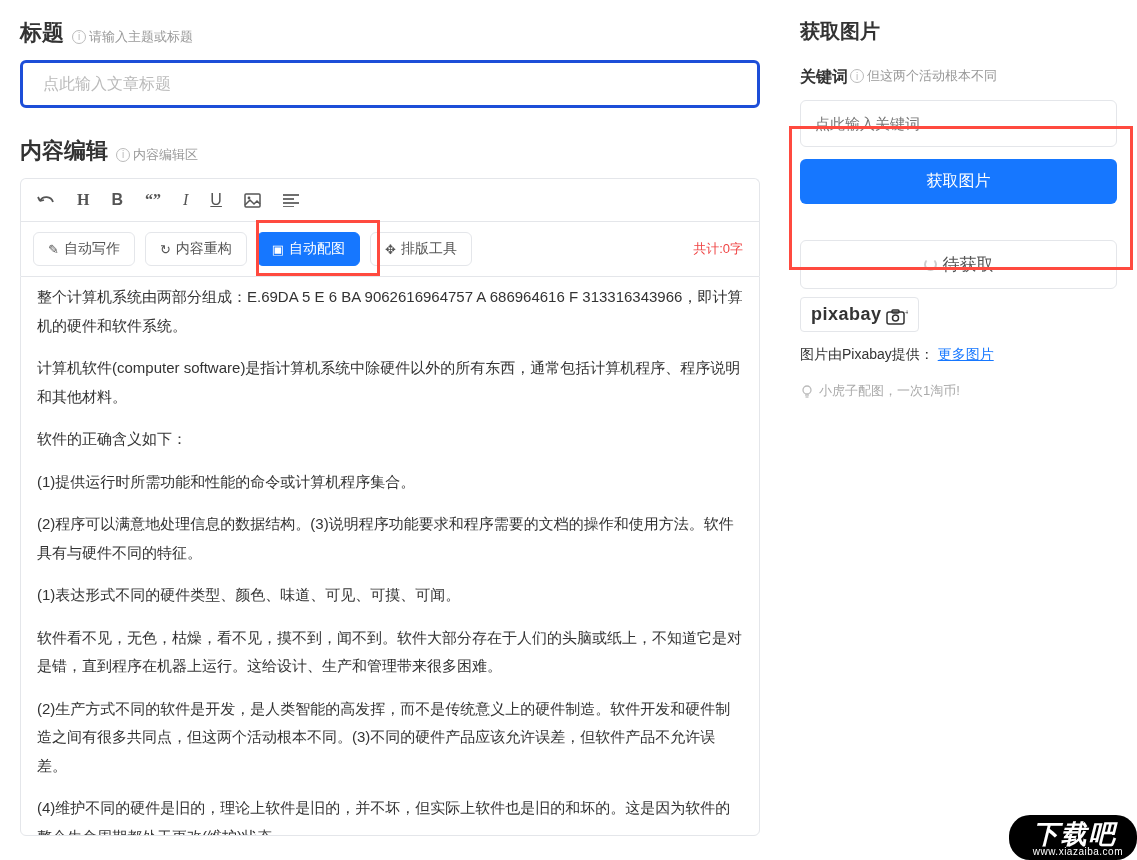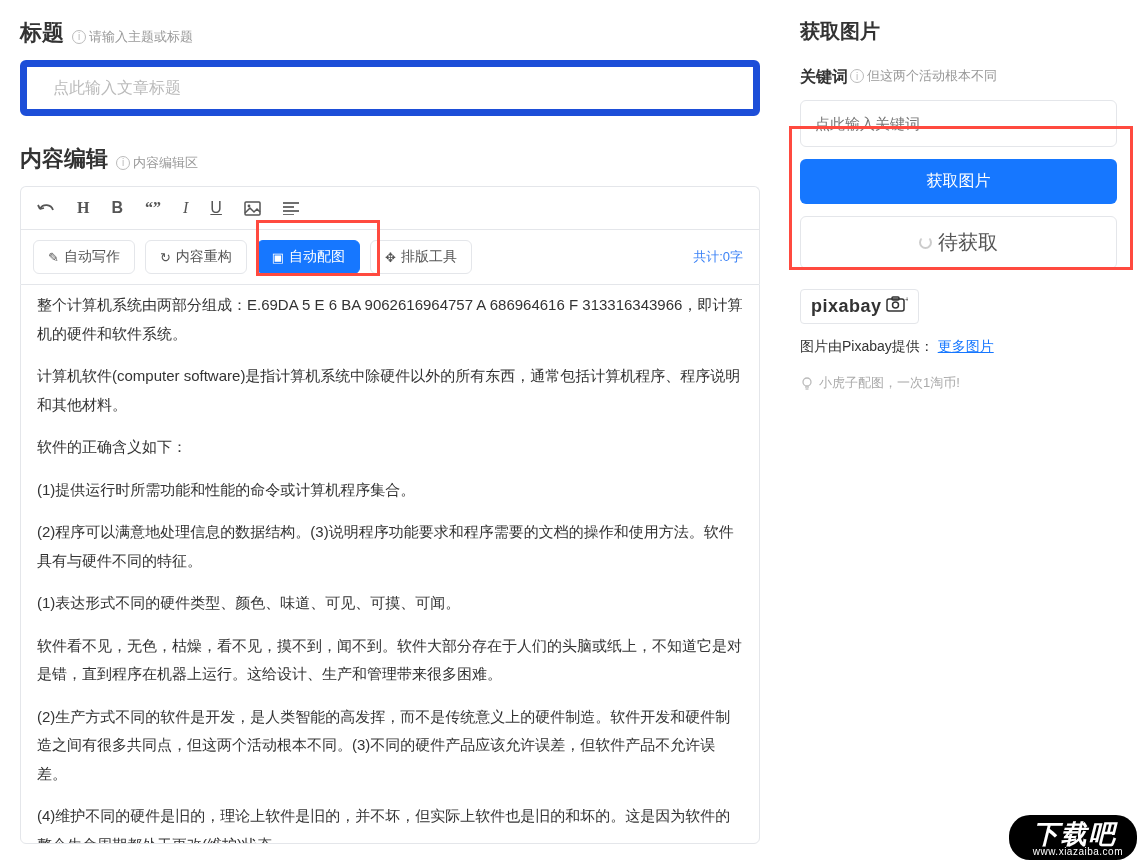--- a/index.html
+++ b/index.html
@@ -10,53 +10,53 @@
 
 .section-header { display: flex; align-items: flex-start; justify-content: space-between; margin-bottom: 12px; }
 .section-header-left { display: flex; align-items: baseline; gap: 8px; }
 .section-title { font-size: 22px; font-weight: 600; color: #333; }
 .section-hint { font-size: 13px; color: #999; display: flex; align-items: center; gap: 3px; }
 .hint-icon { width: 14px; height: 14px; border: 1px solid #bbb; border-radius: 50%; display: inline-flex; align-items: center; justify-content: center; font-size: 10px; color: #bbb; }
 
 .btn-primary { background: #1677ff; color: #fff; border: none; padding: 8px 18px; border-radius: 6px; font-size: 14px; cursor: pointer; }
 .btn-primary-lg { background: #1677ff; color: #fff; border: none; padding: 12px 0; border-radius: 6px; font-size: 16px; cursor: pointer; width: 100%; }
 
-.text-input { width: 100%; border: 7px solid #1d4ed8; border-radius: 6px; padding: 12px 26px; font-size: 16px; color: #999; margin-bottom: 22px; }
+.text-input { width: 100%; border: 3px solid #1d4ed8; border-radius: 6px; padding: 12px 20px; font-size: 16px; color: #999; margin-bottom: 22px; }
 .text-input::placeholder { color: #bbb; }
 
 .content-editor-section { margin-top: 6px; }
 
 .editor-toolbar-wrap { border: 1px solid #e4e6ea; border-top-left-radius: 6px; border-top-right-radius: 6px; border-bottom: none; }
 .format-row { display: flex; align-items: center; gap: 22px; padding: 12px 16px; border-bottom: 1px solid #e4e6ea; }
 .fmt-btn { color: #555; cursor: pointer; font-size: 16px; display: inline-flex; align-items: center; }
 .fmt-btn.bold { font-weight: 700; }
 .fmt-btn.italic { font-style: italic; font-family: Georgia, serif; }
 .fmt-btn.underline { text-decoration: underline; }
 
 .action-row { display: flex; align-items: center; gap: 10px; padding: 10px 12px; position: relative; }
 .tool-btn { display: inline-flex; align-items: center; gap: 5px; border: 1px solid #e4e6ea; background: #fff; padding: 7px 14px; border-radius: 6px; font-size: 14px; color: #555; cursor: pointer; }
 .tool-btn.active { background: #1677ff; color: #fff; border-color: #1677ff; }
 .tool-btn .ticon { font-size: 13px; }
-.word-count { position: absolute; right: 16px; color: #3b82f6; font-size: 13px; }
+.word-count { position: absolute; right: 16px; color: #ef4444; font-size: 13px; }
 
 .highlight-box { position: absolute; border: 3px solid #ff4a3f; pointer-events: none; }
 .highlight1 { left: 256px; top: 220px; width: 124px; height: 56px; }
 .highlight2 { left: 789px; top: 126px; width: 344px; height: 144px; }
 
 .editor-body { border: 1px solid #e4e6ea; border-radius: 0 0 6px 6px; padding: 6px 16px; color: #333; font-size: 15px; line-height: 1.9; height: 560px; overflow: hidden; }
 .editor-body p { margin-bottom: 14px; }
 
 .side-heading { font-size: 20px; font-weight: 600; margin-bottom: 22px; }
 .side-sub-wrap { display: flex; align-items: flex-start; gap: 2px; margin-bottom: 12px; }
 .side-sub { font-size: 16px; font-weight: 600; }
 .side-input { width: 100%; border: 1px solid #e4e6ea; border-radius: 6px; padding: 14px 14px; font-size: 15px; color: #999; margin-bottom: 12px; }
-.waiting-btn { width: 100%; border: 1px solid #e4e6ea; background: #fff; padding: 12px 0; border-radius: 6px; font-size: 20px; color: #555; margin-top: 12px; cursor: pointer; display: flex; align-items: center; justify-content: center; gap: 6px; }
+.waiting-btn { width: 100%; border: 1px solid #e4e6ea; background: #fff; padding: 12px 0; border-radius: 6px; font-size: 17px; color: #555; margin-top: 36px; cursor: pointer; display: flex; align-items: center; justify-content: center; gap: 6px; }
 .spinner { width: 13px; height: 13px; border: 2px solid #ccc; border-top-color: transparent; border-radius: 50%; }
 
-.pixabay-logo { display: inline-flex; align-items: flex-start; gap: 4px; border: 1px solid #e4e6ea; border-radius: 4px; padding: 6px 10px; margin-top: 20px; }
+.pixabay-logo { display: inline-flex; align-items: flex-end; gap: 4px; border: 1px solid #e4e6ea; border-radius: 4px; padding: 6px 10px; margin-top: 8px; }
 .pixabay-logo .txt { font-size: 18px; font-weight: 600; letter-spacing: 0.5px; color: #333; }
 .pixabay-logo .cam { font-size: 16px; }
 .provide-line { margin-top: 14px; font-size: 14px; color: #333; }
 .provide-line a { color: #1677ff; text-decoration: underline; }
 .note-line { margin-top: 18px; color: #aaa; font-size: 13px; display: flex; align-items: center; gap: 5px; }
 
 .watermark { position: absolute; right: 0; bottom: 0; background: #000; color: #fff; padding: 6px 14px 0 24px; font-weight: 900; font-size: 26px; font-style: italic; letter-spacing: 2px; line-height: 1; font-family: "SimHei", sans-serif; border-radius: 21px; }
 .watermark .sub { font-size: 10px; font-weight: 400; font-style: normal; letter-spacing: 0.5px; display: block; text-align: center; padding-bottom: 3px; }
 .container { position: relative; }
 

